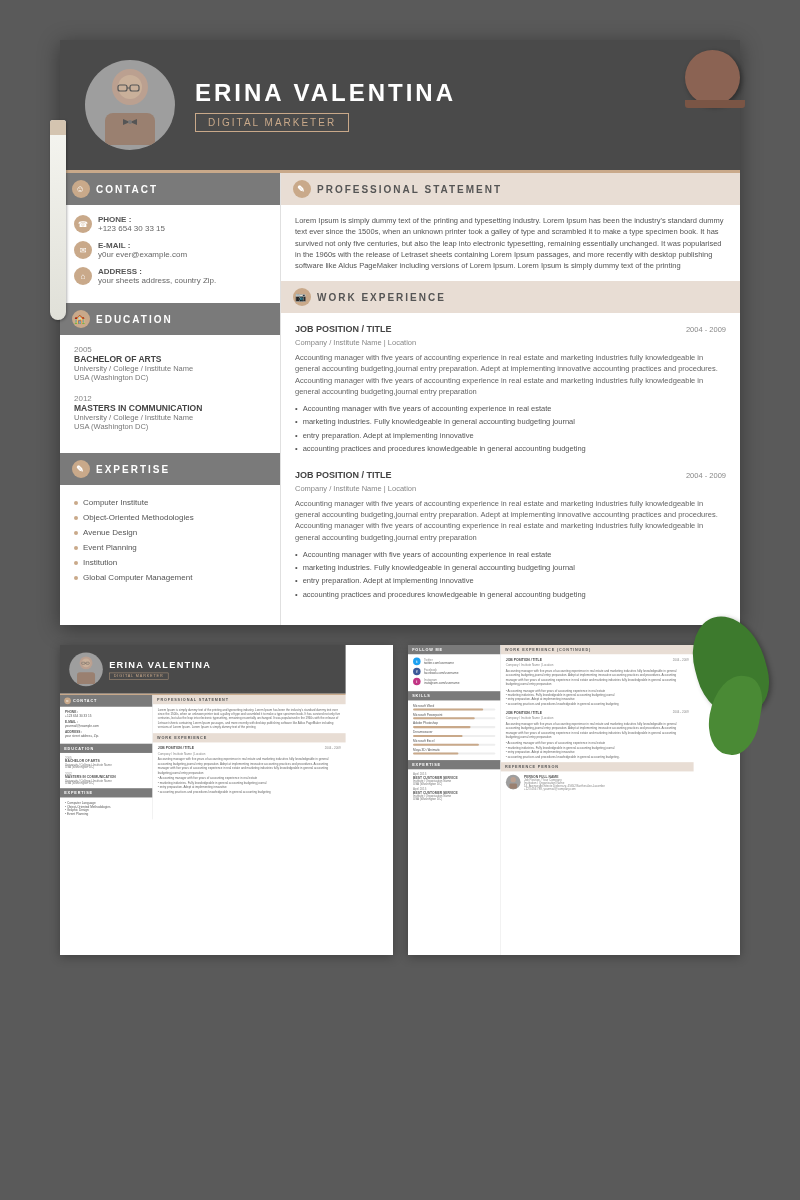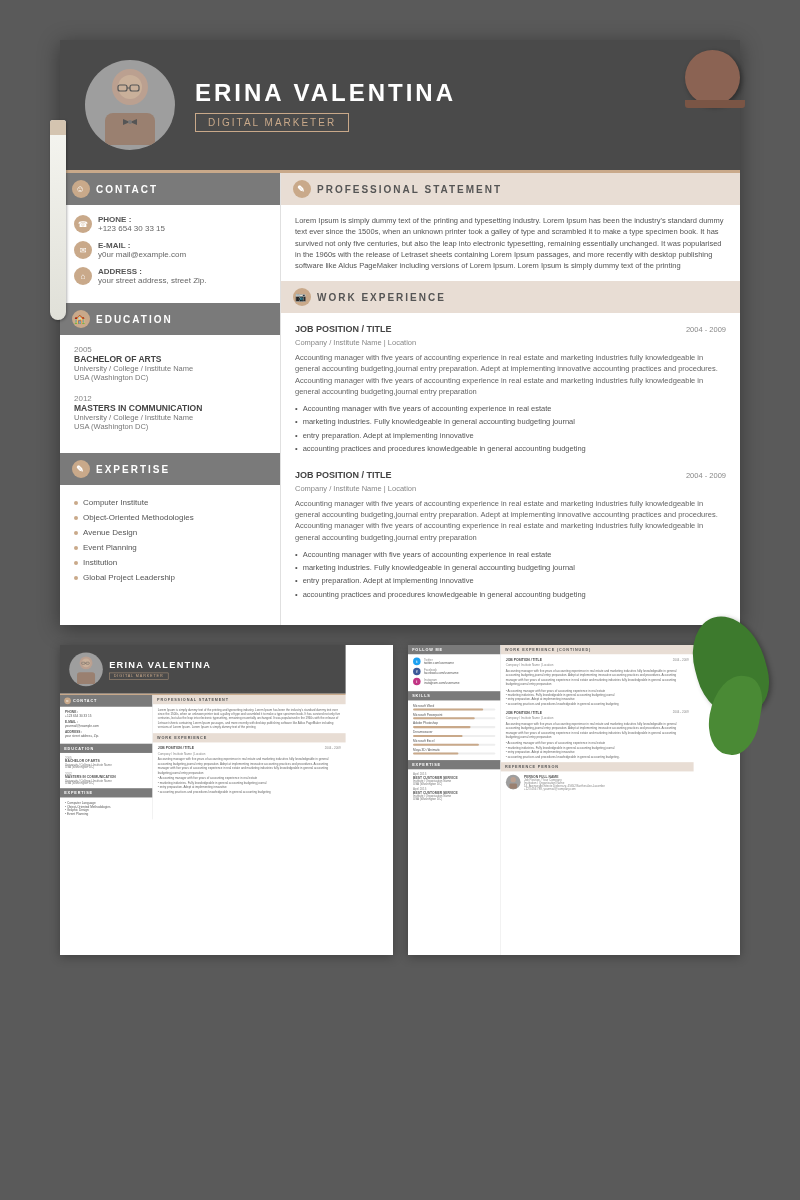--- a/index.html
+++ b/index.html
@@ -330,28 +330,28 @@
             <div class="contact-icon">☎</div>
             <div>
               <div class="contact-label">PHONE :</div>
               <div class="contact-value">+123 654 30 33 15</div>
             </div>
           </div>
           <div class="contact-item">
             <div class="contact-icon">✉</div>
             <div>
               <div class="contact-label">E-MAIL :</div>
-              <div class="contact-value">y0ur mail@example.com</div>
+              <div class="contact-value">y0ur ever@example.com</div>
             </div>
           </div>
           <div class="contact-item">
             <div class="contact-icon">⌂</div>
             <div>
               <div class="contact-label">ADDRESS :</div>
-              <div class="contact-value">your street address, street Zip.</div>
+              <div class="contact-value">your sheets address, country Zip.</div>
             </div>
           </div>
         </div>
 
         <div class="section-header-left">
           <div class="icon-circle">🏫</div>
           <span>EDUCATION</span>
         </div>
         <div class="left-section-content">
           <div class="edu-item">
@@ -388,21 +388,21 @@
           <div class="expertise-item">
             <div class="bullet"></div>
             <span>Event Planning</span>
           </div>
           <div class="expertise-item">
             <div class="bullet"></div>
             <span>Institution</span>
           </div>
           <div class="expertise-item">
             <div class="bullet"></div>
-            <span>Global Project Leadership</span>
+            <span>Global Computer Management</span>
           </div>
         </div>
 
       </div>
 
       <div class="right-col">
 
         <div class="section-header-right">
           <div class="icon-circle">✎</div>
           <span>PROFESSIONAL STATEMENT</span>

